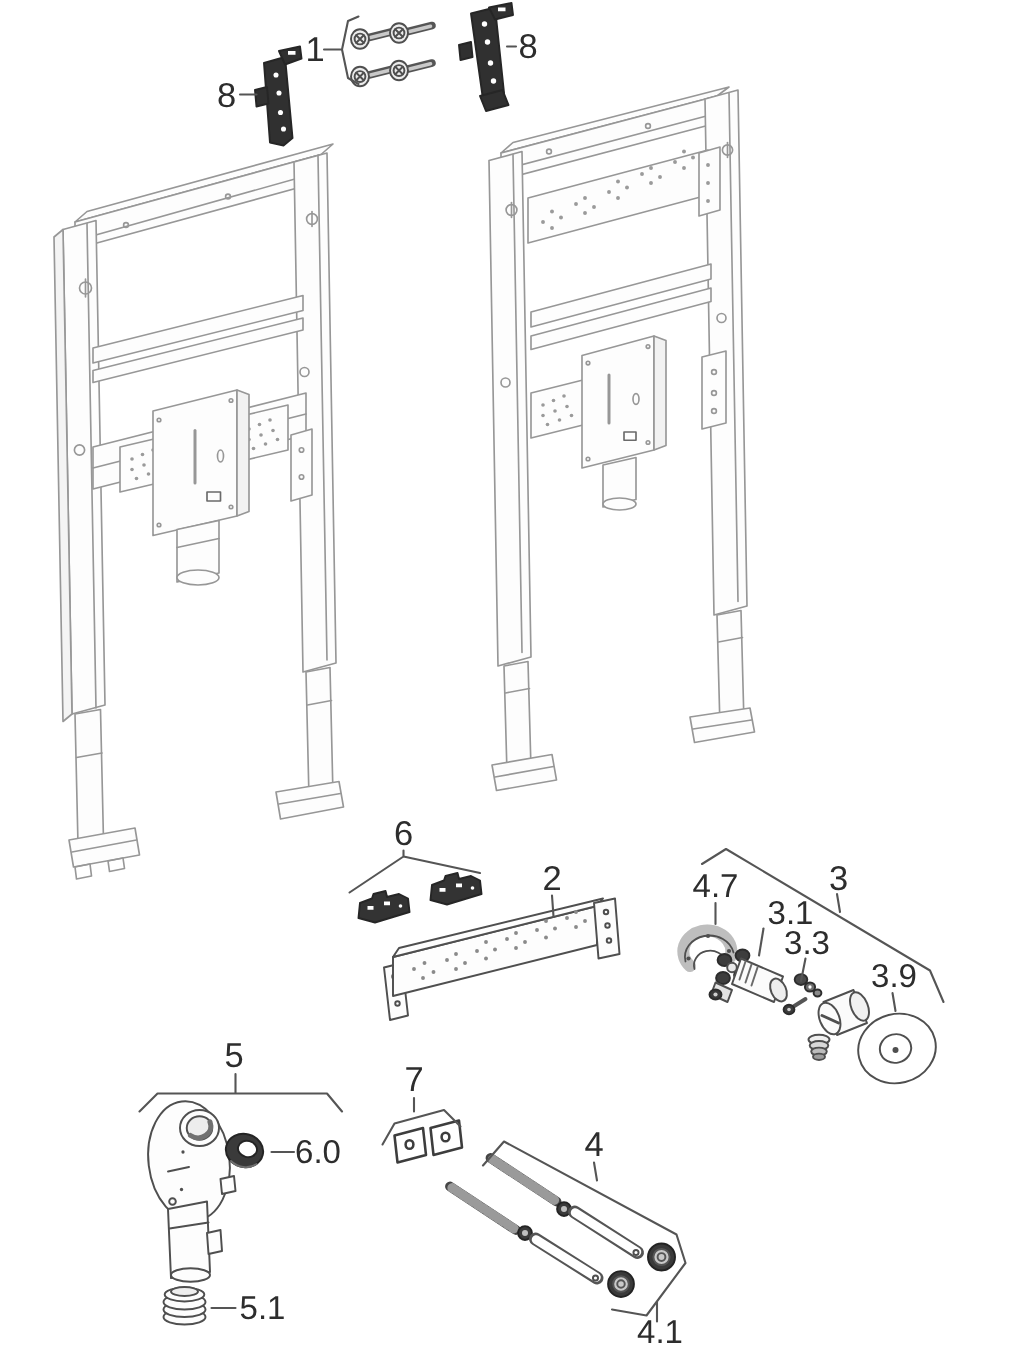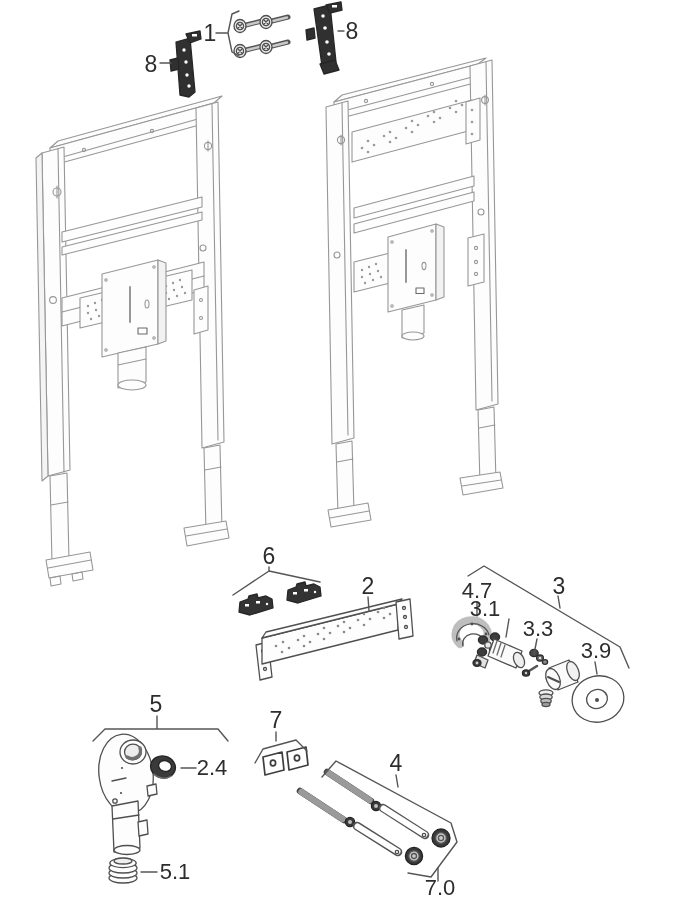--- a/index.html
+++ b/index.html
@@ -487,23 +487,23 @@
   </g>
 </svg>
 
 <div class="lbl" style="left:151px;top:64px">8</div>
 <div class="lbl" style="left:210px;top:33px">1</div>
 <div class="lbl" style="left:352px;top:31px">8</div>
 <div class="lbl" style="left:269px;top:556px">6</div>
 <div class="lbl" style="left:368px;top:586px">2</div>
 <div class="lbl small" style="left:477px;top:591px">4.7</div>
 <div class="lbl" style="left:559px;top:586px">3</div>
-<div class="lbl small" style="left:485px;top:609px">3.1</div>
+<div class="lbl small" style="left:527px;top:609px">3.1</div>
 <div class="lbl small" style="left:538px;top:629px">3.3</div>
 <div class="lbl small" style="left:596px;top:651px">3.9</div>
 <div class="lbl" style="left:156px;top:704px">5</div>
-<div class="lbl small" style="left:212px;top:768px">2.4</div>
+<div class="lbl small" style="left:212px;top:768px">6.0</div>
 <div class="lbl small" style="left:175px;top:872px">5.1</div>
 <div class="lbl" style="left:276px;top:720px">7</div>
 <div class="lbl" style="left:396px;top:763px">4</div>
-<div class="lbl small" style="left:440px;top:888px">7.0</div>
+<div class="lbl small" style="left:440px;top:888px">4.1</div>
 
 </div>
 
 </body></html>

